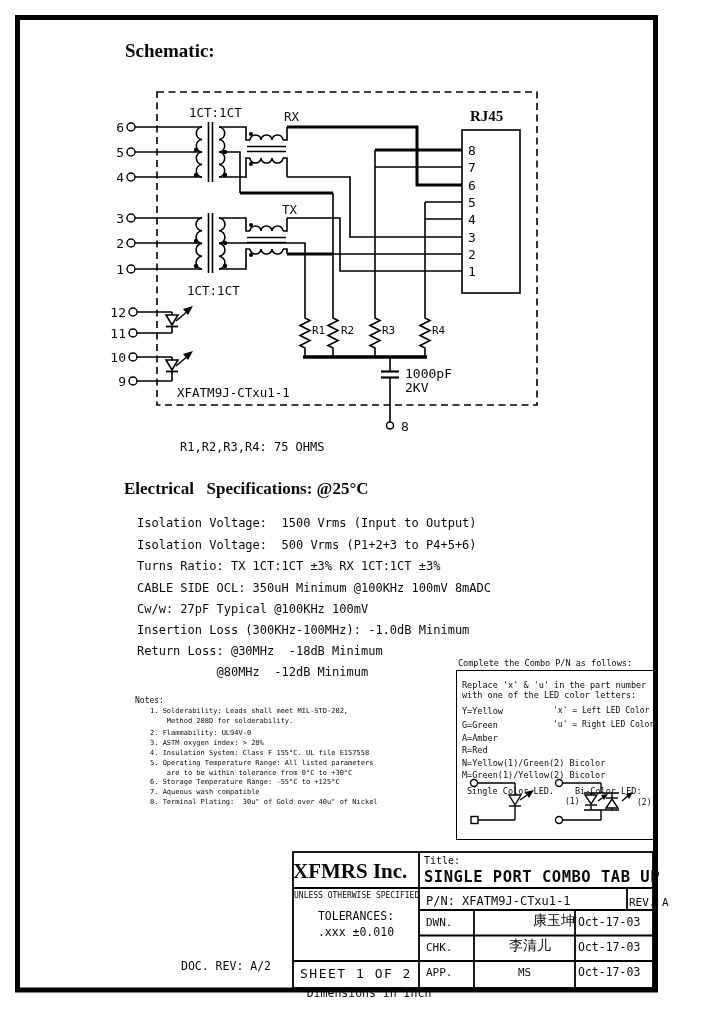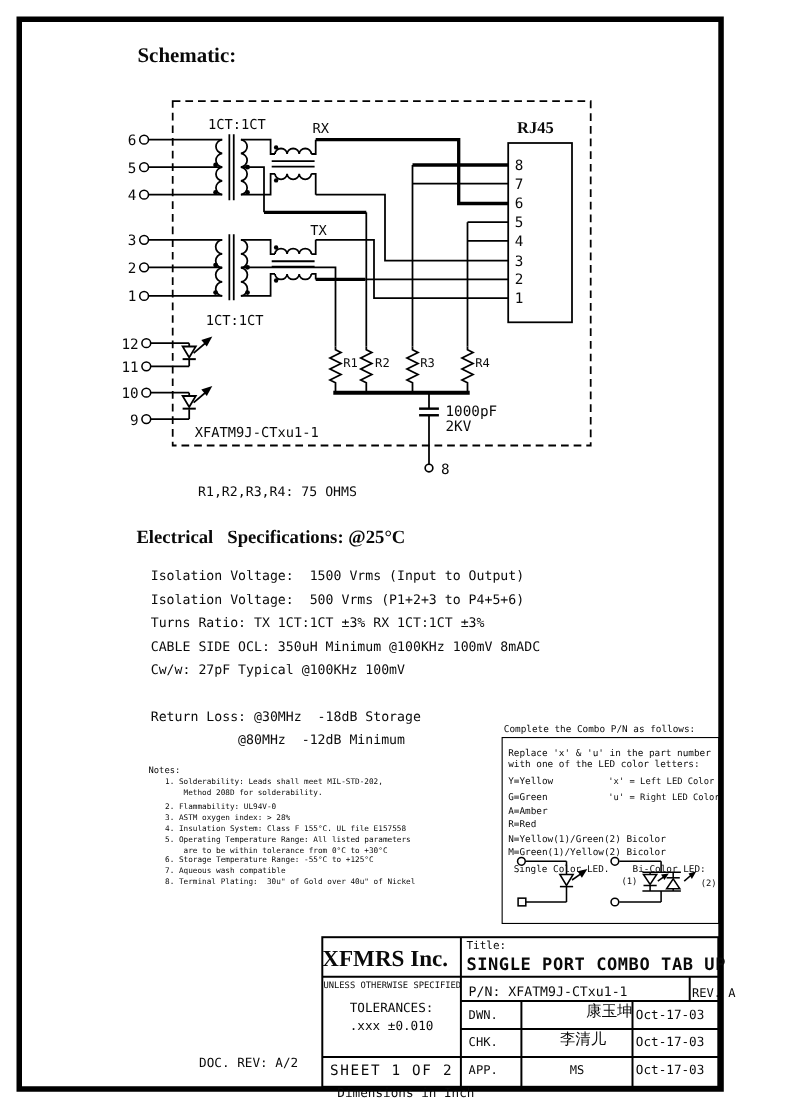--- a/index.html
+++ b/index.html
@@ -226,21 +226,22 @@
 
 <div class="abs serifb f19" style="left:125px;top:41px">Schematic:</div>
 <div class="abs mono f12" style="left:180px;top:441px">R1,R2,R3,R4: 75 OHMS</div>
 <div class="abs serifb f17" style="left:124px;top:480px">Electrical   Specifications: @25°C</div>
 
 <div class="abs mono f12" style="left:137px;top:517px">Isolation Voltage:  1500 Vrms (Input to Output)</div>
 <div class="abs mono f12" style="left:137px;top:539px">Isolation Voltage:  500 Vrms (P1+2+3 to P4+5+6)</div>
 <div class="abs mono f12" style="left:137px;top:560px">Turns Ratio: TX 1CT:1CT ±3% RX 1CT:1CT ±3%</div>
 <div class="abs mono f12" style="left:137px;top:582px">CABLE SIDE OCL: 350uH Minimum @100KHz 100mV 8mADC</div>
 <div class="abs mono f12" style="left:137px;top:603px">Cw/w: 27pF Typical @100KHz 100mV</div>
-<div class="abs mono f12" style="left:137px;top:645px">Return Loss: @30MHz  -18dB Storage</div>
+<div class="abs mono f12" style="left:137px;top:624px">Insertion Loss (300KHz-100MHz): -1.0dB Minimum</div>
+<div class="abs mono f12" style="left:137px;top:645px">Return Loss: @30MHz  -18dB Minimum</div>
 <div class="abs mono f12" style="left:137px;top:666px">           @80MHz  -12dB Minimum</div>
 
 <div class="abs mono f8" style="left:135px;top:697px">Notes:</div>
 <div class="abs mono f7" style="left:150px;top:708px">1. Solderability: Leads shall meet MIL-STD-202,</div>
 <div class="abs mono f7" style="left:150px;top:718px">    Method 208D for solderability.</div>
 <div class="abs mono f7" style="left:150px;top:730px">2. Flammability: UL94V-0</div>
 <div class="abs mono f7" style="left:150px;top:740px">3. ASTM oxygen index: &gt; 28%</div>
 <div class="abs mono f7" style="left:150px;top:750px">4. Insulation System: Class F 155°C. UL file E157558</div>
 <div class="abs mono f7" style="left:150px;top:760px">5. Operating Temperature Range: All listed parameters</div>
 <div class="abs mono f7" style="left:150px;top:770px">    are to be within tolerance from 0°C to +30°C</div>

